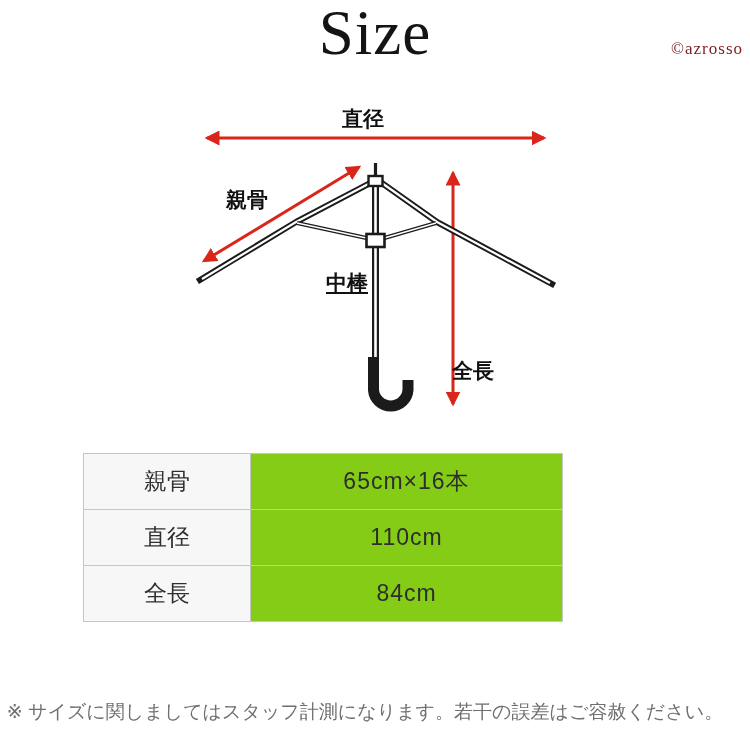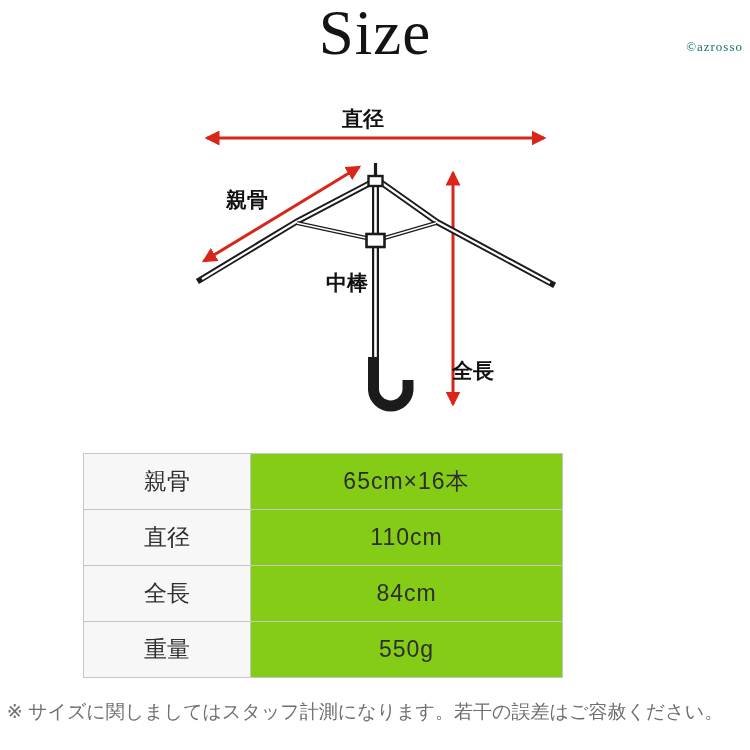--- a/index.html
+++ b/index.html
@@ -20,41 +20,41 @@
     font-size: 63px;
     font-weight: 400;
     color: #141414;
     letter-spacing: 1px;
     line-height: 1.05;
   }
   .watermark {
     position: absolute;
     top: 39px; right: 7px;
     font-family: "Liberation Serif", "DejaVu Serif", serif;
-    font-size: 13px;
-    color: #0f766e;
+    font-size: 17px;
+    color: #7f1d1d;
     letter-spacing: 1px;
   }
   .diagram-svg {
     position: absolute;
     top: 0; left: 0;
     width: 750px; height: 445px;
   }
   .diag-label {
     position: absolute;
     width: 100px;
     text-align: center;
     font-size: 21px;
     font-weight: 700;
     color: #111111;
     line-height: 1.1;
   }
   .label-diameter { top: 107px; left: 313px; }
   .label-rib      { top: 188px; left: 197px; }
-  .label-shaft    { top: 271px; left: 297px; }
+  .label-shaft    { top: 271px; left: 297px; text-decoration: underline; }
   .label-length   { top: 359px; left: 423px; }
   .spec-table {
     position: absolute;
     top: 453px; left: 83px;
     width: 480px;
     border-collapse: collapse;
     table-layout: fixed;
   }
   .spec-table td {
     border: 1px solid #c6c6c6;
@@ -137,20 +137,16 @@
       <td class="spec-value">65cm×16本</td>
     </tr>
     <tr>
       <td class="spec-label">直径</td>
       <td class="spec-value">110cm</td>
     </tr>
     <tr>
       <td class="spec-label">全長</td>
       <td class="spec-value">84cm</td>
     </tr>
-    <tr>
-      <td class="spec-label">重量</td>
-      <td class="spec-value">550g</td>
-    </tr>
   </tbody>
 </table>
 
 <div class="footer-note">※ サイズに関しましてはスタッフ計測になります。若干の誤差はご容赦ください。</div>
 
 </body></html>

